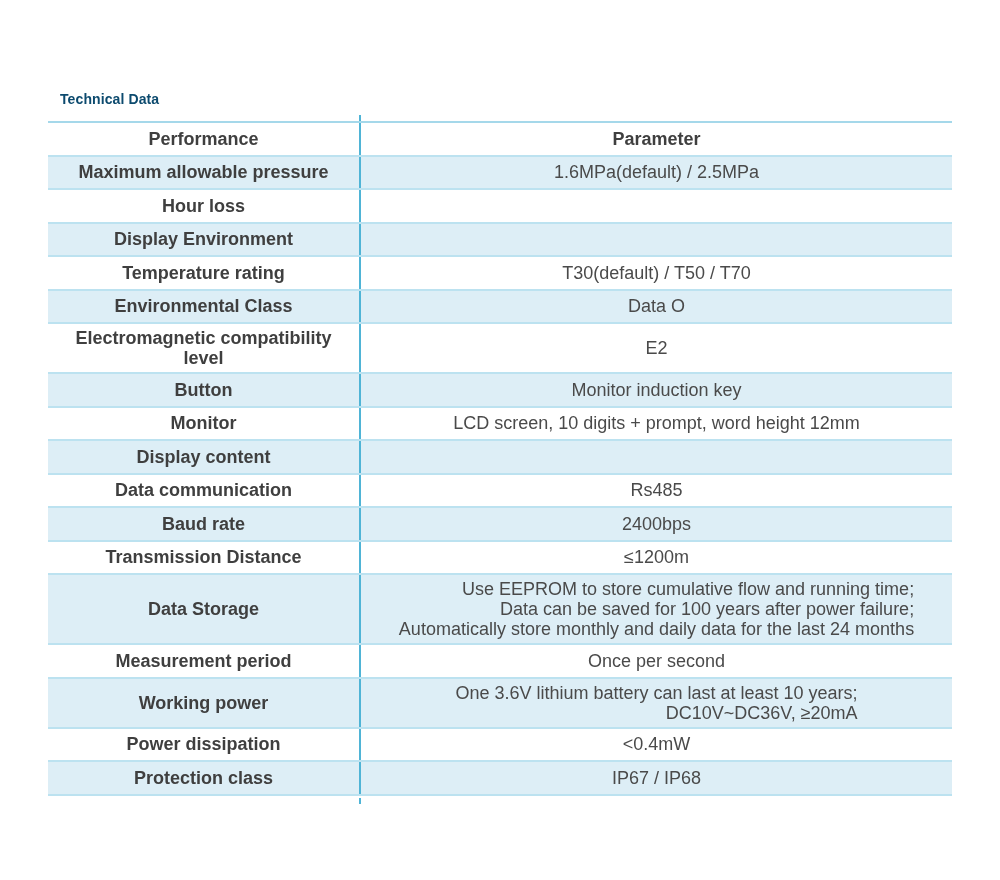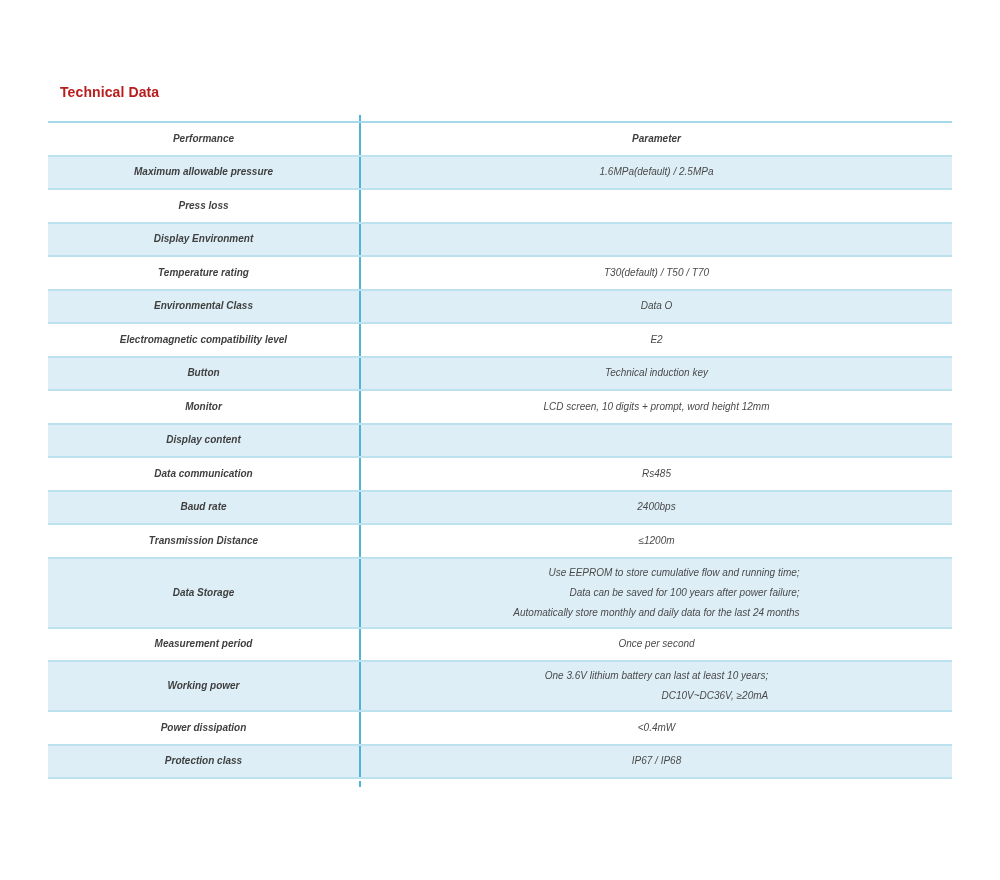--- a/index.html
+++ b/index.html
@@ -12,24 +12,24 @@
     overflow: hidden;
   }
   .page {
     position: relative;
     width: 1000px;
     height: 880px;
   }
   .page-title {
     position: absolute;
     left: 60px;
-    top: 84px;
+    top: 91px;
     font-size: 14px;
     font-weight: bold;
-    color: #b91c1c;
+    color: #0c4a6e;
     letter-spacing: 0.1px;
   }
   .spec-table {
     position: absolute;
     left: 48px;
     top: 121px;
     width: 904px;
     border-top: 2px solid #a5d8ea;
   }
   
@@ -49,25 +49,24 @@
     min-height: 31.5px;
     border-bottom: 2px solid #bce2f0;
     background: #ffffff;
   }
   .tr.blue { background: #ddeef6; }
   .td {
     display: flex;
     align-items: center;
     justify-content: center;
     text-align: center;
-    font-size: 10px;
+    font-size: 18px;
     line-height: 20px;
     padding: 4px 12px;
     box-sizing: border-box;
-    font-style: italic;
   }
   .perf {
     width: 313px;
     flex: 0 0 auto;
     border-right: 2px solid #4fb4d6;
     font-weight: bold;
     color: #3f3f3f;
   }
   .param {
     flex: 1 1 auto;
@@ -92,21 +91,21 @@
       <div class="td perf">Performance</div>
       <div class="td param">Parameter</div>
     </div>
     <div id="rows">
   <div class="tr blue">
     <div class="td perf">Maximum allowable pressure</div>
     <div class="td param">1.6MPa(default) / 2.5MPa</div>
   </div>
 
   <div class="tr">
-    <div class="td perf">Press loss</div>
+    <div class="td perf">Hour loss</div>
   </div>
 
   <div class="tr blue">
     <div class="td perf">Display Environment</div>
   </div>
 
   <div class="tr">
     <div class="td perf">Temperature rating</div>
     <div class="td param">T30(default) / T50 / T70</div>
   </div>
@@ -116,21 +115,21 @@
     <div class="td param">Data O</div>
   </div>
 
   <div class="tr">
     <div class="td perf">Electromagnetic compatibility level</div>
     <div class="td param">E2</div>
   </div>
 
   <div class="tr blue">
     <div class="td perf">Button</div>
-    <div class="td param">Technical induction key</div>
+    <div class="td param">Monitor induction key</div>
   </div>
 
   <div class="tr">
     <div class="td perf">Monitor</div>
     <div class="td param">LCD screen, 10 digits + prompt, word height 12mm</div>
   </div>
 
   <div class="tr blue">
     <div class="td perf">Display content</div>
   </div>

